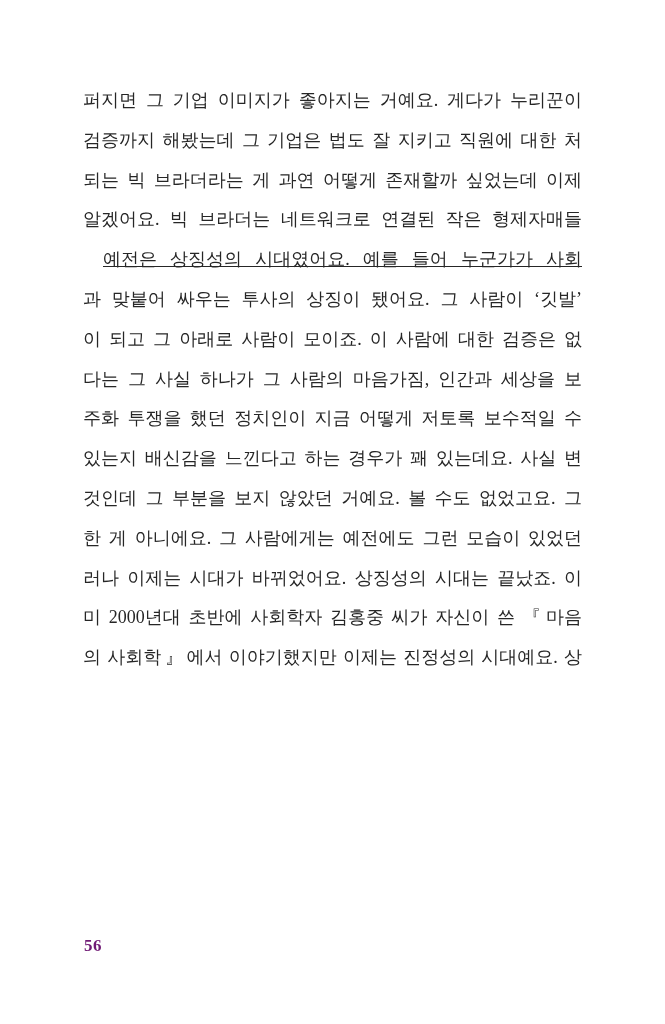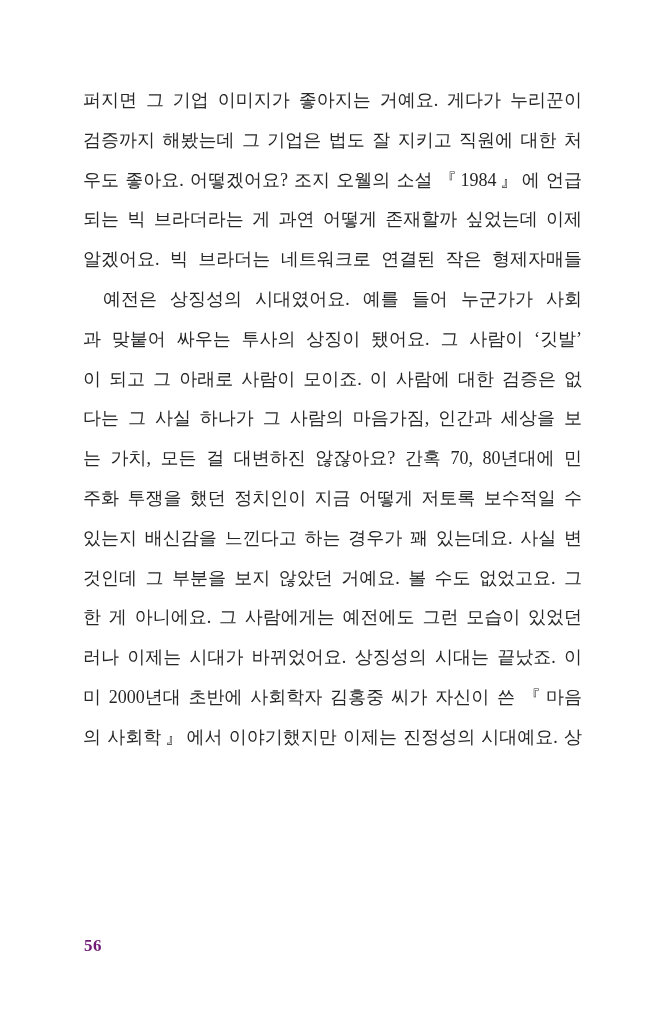--- a/index.html
+++ b/index.html
@@ -30,20 +30,21 @@
     text-align: justify;
     text-align-last: justify;
     height: 39.8px;
     overflow: hidden;
   }
   .line.para-end {
     text-align-last: left;
   }
   .line.indent {
     text-indent: 20px;
+    text-decoration: underline;
   }
   .page-number {
     position: absolute;
     left: 84px;
     top: 936px;
     font-size: 17px;
     line-height: 20px;
     font-weight: 600;
     letter-spacing: 0.5px;
     color: #701a75;
@@ -52,31 +53,29 @@
 </head>
 <body>
 
 <main class="page">
 
   <section class="text-block">
 
     <div class="paragraph">
       <div class="line">퍼지면 그 기업 이미지가 좋아지는 거예요. 게다가 누리꾼이</div>
       <div class="line">검증까지 해봤는데 그 기업은 법도 잘 지키고 직원에 대한 처</div>
-      <div class="line">우도 좋아요. 어떻겠어요? 조지 오웰의 소설 『1984』에 언급</div>
       <div class="line">되는 빅 브라더라는 게 과연 어떻게 존재할까 싶었는데 이제</div>
       <div class="line">알겠어요. 빅 브라더는 네트워크로 연결된 작은 형제자매들</div>
     </div>
 
     <div class="paragraph">
       <div class="line indent">예전은 상징성의 시대였어요. 예를 들어 누군가가 사회</div>
       <div class="line">과 맞붙어 싸우는 투사의 상징이 됐어요. 그 사람이 ‘깃발’</div>
       <div class="line">이 되고 그 아래로 사람이 모이죠. 이 사람에 대한 검증은 없</div>
       <div class="line">다는 그 사실 하나가 그 사람의 마음가짐, 인간과 세상을 보</div>
-      <div class="line">는 가치, 모든 걸 대변하진 않잖아요? 간혹 70, 80년대에 민</div>
       <div class="line">주화 투쟁을 했던 정치인이 지금 어떻게 저토록 보수적일 수</div>
       <div class="line">있는지 배신감을 느낀다고 하는 경우가 꽤 있는데요. 사실 변</div>
       <div class="line">것인데 그 부분을 보지 않았던 거예요. 볼 수도 없었고요. 그</div>
       <div class="line">한 게 아니에요. 그 사람에게는 예전에도 그런 모습이 있었던</div>
       <div class="line">러나 이제는 시대가 바뀌었어요. 상징성의 시대는 끝났죠. 이</div>
       <div class="line">미 2000년대 초반에 사회학자 김홍중 씨가 자신이 쓴 『마음</div>
       <div class="line">의 사회학』에서 이야기했지만 이제는 진정성의 시대예요. 상</div>
     </div>
 
   </section>

